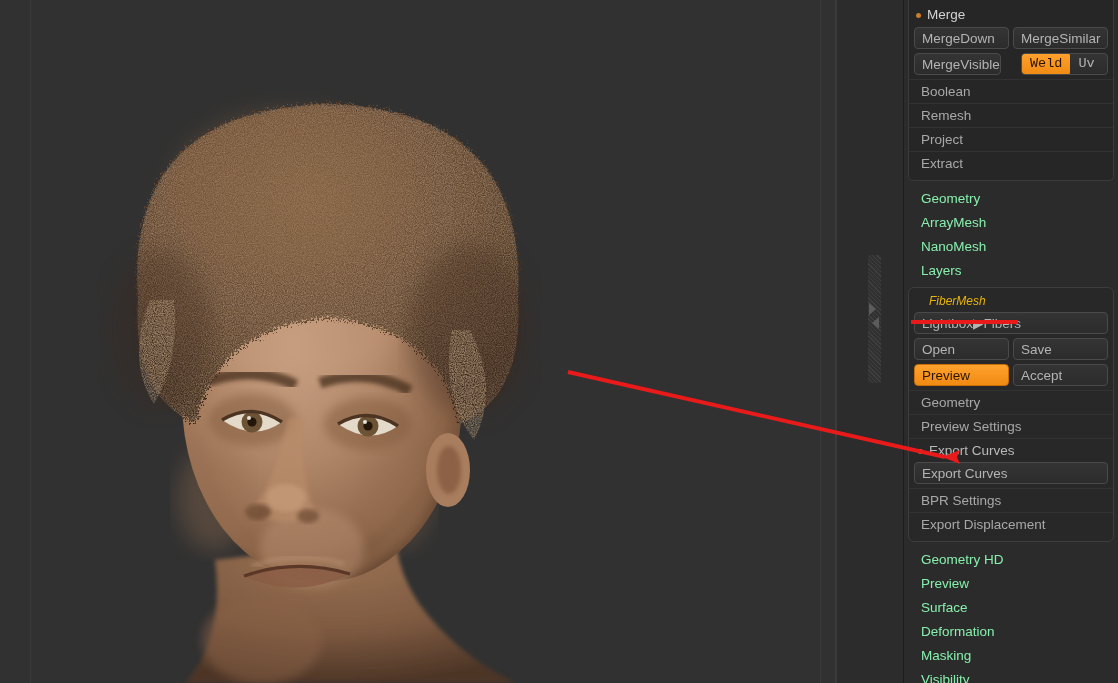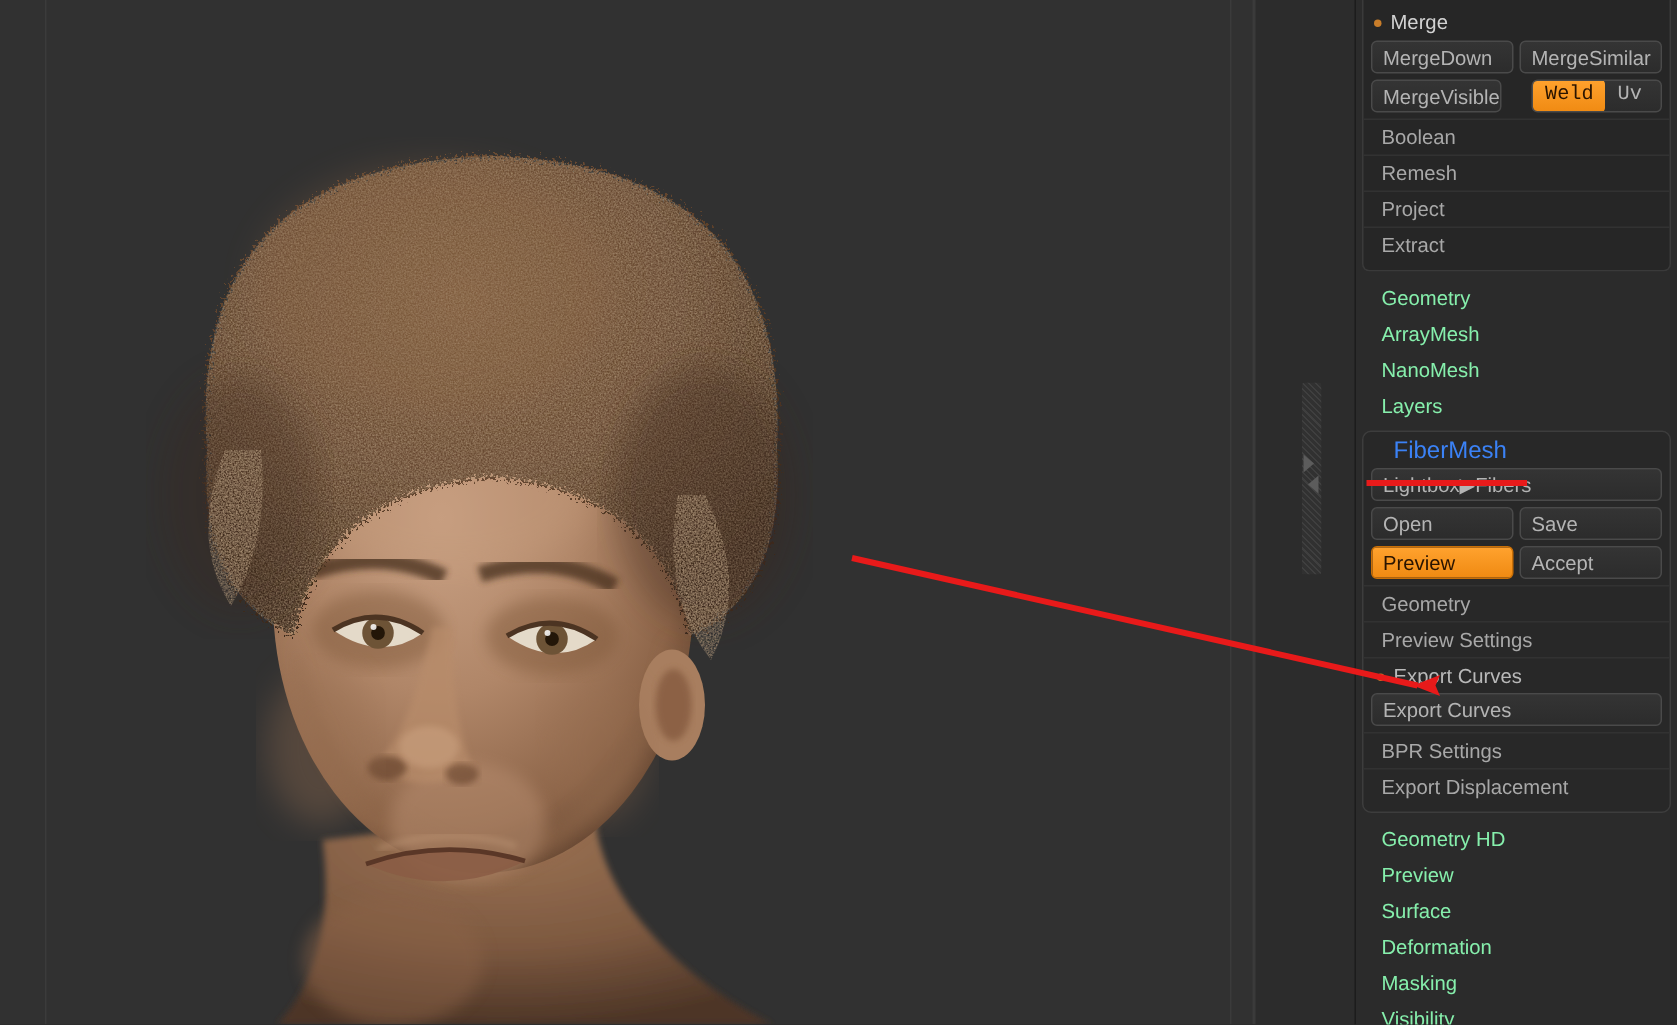--- a/index.html
+++ b/index.html
@@ -95,21 +95,21 @@
   }
   .mrow:first-child{ border-top:none; }
 
   .navlist{ padding-top:6px; }
   .navrow{
     height:24px; line-height:24px; padding-left:17px;
     color:#86efac; font-size:13.5px;
   }
 
   .fmbox{ margin:0 4px; background:#282828; border:1px solid #3d3d3d; border-radius:6px; padding:2px 0 5px 0; }
-  .fmtitle{ height:22px;line-height:22px;padding-left:20px;color:#3b82f6;font-size:16px; }
+  .fmtitle{ height:22px;line-height:22px;padding-left:20px;color:#eab308;font-size:12px;font-style:italic; }
 
   
   #anno{ position:absolute; left:0; top:0; width:1118px; height:683px; pointer-events:none; }
 </style>
 </head>
 <body>
 
 <div id="app">
 
   <div id="viewport">

